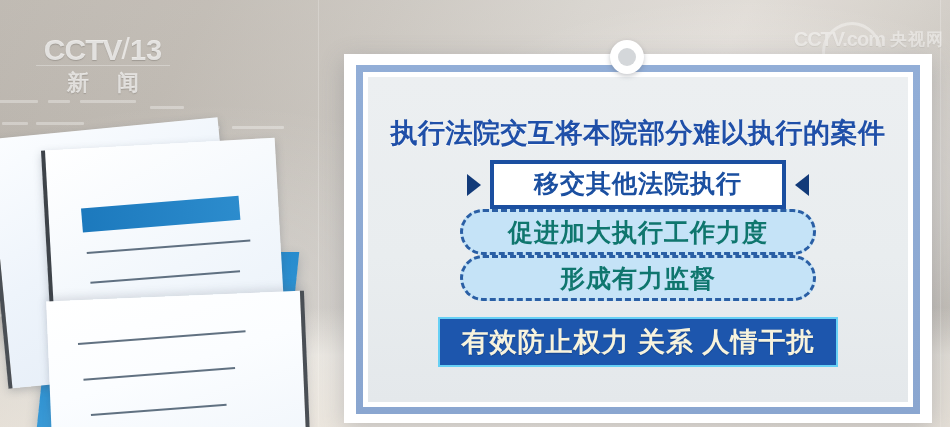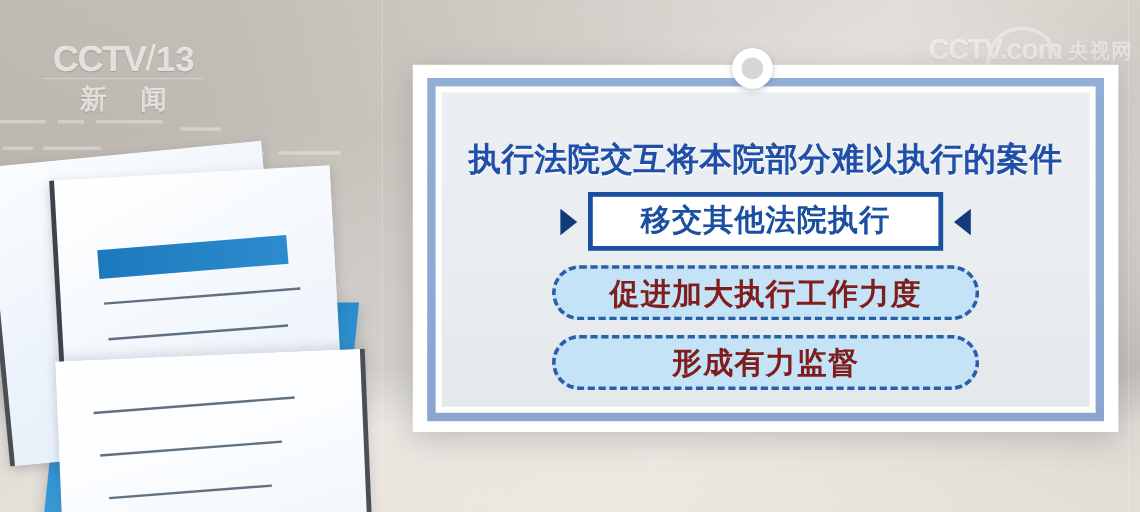--- a/index.html
+++ b/index.html
@@ -113,21 +113,21 @@
     position: absolute;
     right: 6px; top: 28px;
     display: flex;
     align-items: center;
     gap: 5px;
     opacity: .42;
     pointer-events: none;
     user-select: none;
   }
   .wm-text {
-    font-size: 24px;
+    font-size: 20px;
     font-weight: 700;
     letter-spacing: -1px;
     color: #ffffff;
     text-shadow: 0 1px 1px rgba(130,125,118,.35);
   }
   .wm-arc {
     position: absolute;
     right: 62px; top: -6px;
     width: 54px; height: 54px;
     border: 3px solid rgba(255,255,255,.85);
@@ -196,21 +196,21 @@
     transform: rotate(-2.4deg);
     background: linear-gradient(165deg, #ffffff 0%, #fbfdff 40%, #eef4fa 100%);
     border-right: 4px solid #4a4f55;
     box-shadow: 0 -3px 10px rgba(70,80,95,.18);
   }
 
   
   .panel-outer {
     position: absolute;
     left: 344px; top: 54px;
-    width: 588px; height: 306px;
+    width: 588px; height: 369px;
     background: #ffffff;
     box-shadow: 0 6px 22px rgba(95,100,108,.30);
   }
   .panel-mid {
     position: absolute;
     left: 12px; top: 11px; right: 12px; bottom: 9px;
     background: #8eaad4;
     background: linear-gradient(180deg, #92aed7, #8aa6d0);
   }
   .panel-inner-gap {
@@ -274,33 +274,32 @@
     border: 4px solid #1b4fa0;
     padding: 3px 40px 5px 40px;
     font-size: 25px;
     font-weight: 700;
     color: #1b4fa0;
     white-space: nowrap;
     letter-spacing: 1px;
   }
 
   .pill {
-    margin-top: 12px;
     width: 356px;
     height: 46px;
     box-sizing: border-box;
     background: #c5e3f7;
     border: 3px dashed #2a5fa5;
     border-radius: 24px;
     display: flex;
     align-items: center;
     justify-content: center;
     font-size: 25px;
     font-weight: 700;
-    color: #7f1d1d;
+    color: #0f766e;
     letter-spacing: 1px;
     white-space: nowrap;
   }
 
   .bar {
     box-sizing: border-box;
     height: 50px;
     display: flex;
     align-items: center;
     justify-content: center;
@@ -393,19 +392,20 @@
 
           <div class="hl-row">
             <span class="tri tri-right"></span>
             <div class="hl-box">移交其他法院执行</div>
             <span class="tri tri-left"></span>
           </div>
 
           <div class="pill">促进加大执行工作力度</div>
           <div class="pill">形成有力监督</div>
 
+          <div class="bar bar-1">有效防止权力 关系 人情干扰</div>
 
         </div>
       </div>
     </div>
   </div>
 
 </div>
 
 </body></html>

